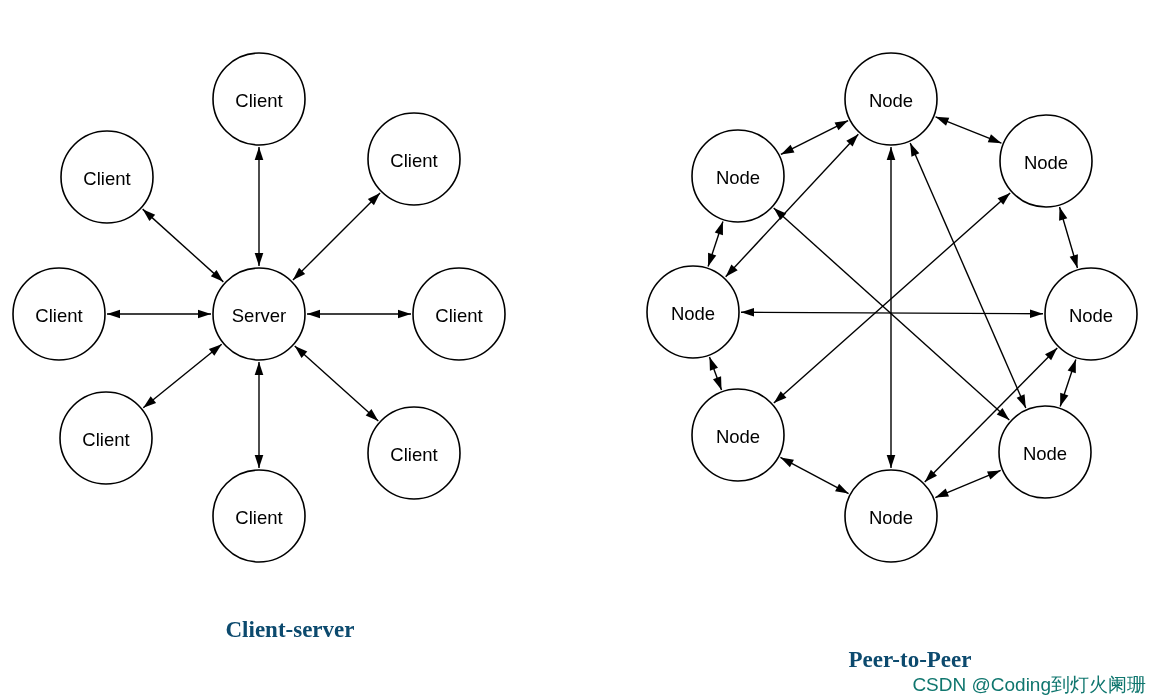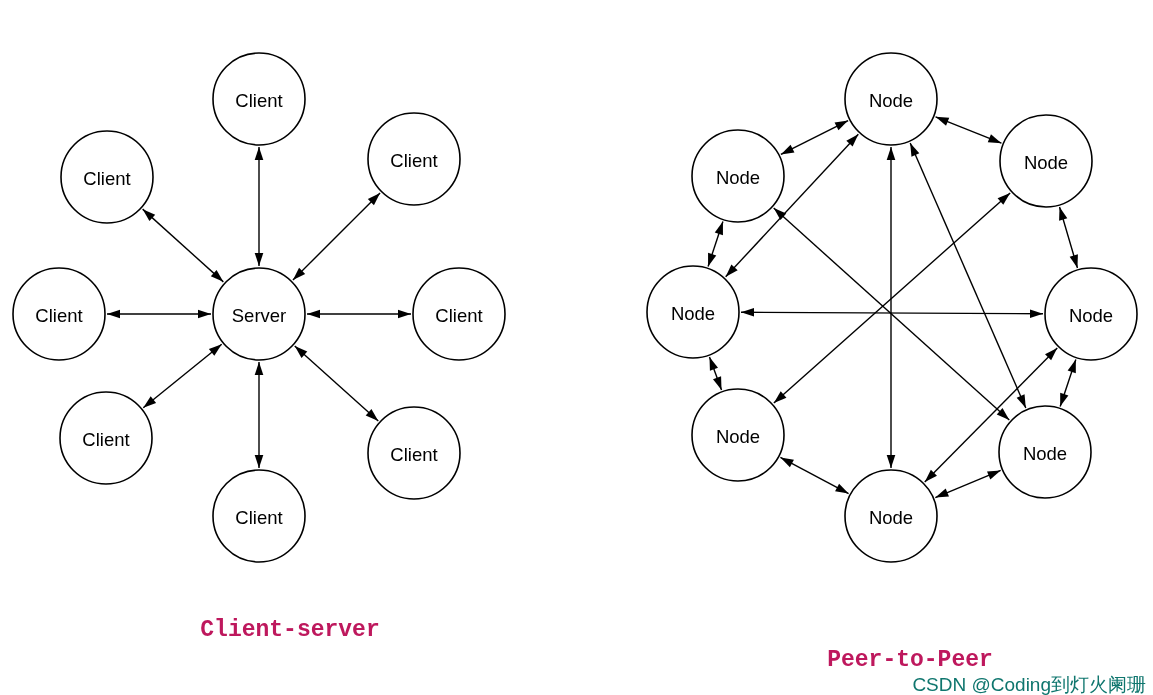--- a/index.html
+++ b/index.html
@@ -19,24 +19,24 @@
   }
   #diagram-svg {
     position: absolute;
     left: 0;
     top: 0;
     display: block;
   }
   .diagram-title {
     position: absolute;
     transform: translate(-50%, -50%);
-    font-family: Liberation Mono, monospace;
+    font-family: Liberation Serif, serif;
     font-size: 23px;
     font-weight: bold;
-    color: #be185d;
+    color: #0c4a6e;
     white-space: nowrap;
   }
   .watermark {
     position: absolute;
     right: 7px;
     top: 664px;
     font-family: "Liberation Sans", "DejaVu Sans", sans-serif;
     font-size: 19px;
     color: #0f766e;
     white-space: nowrap;

